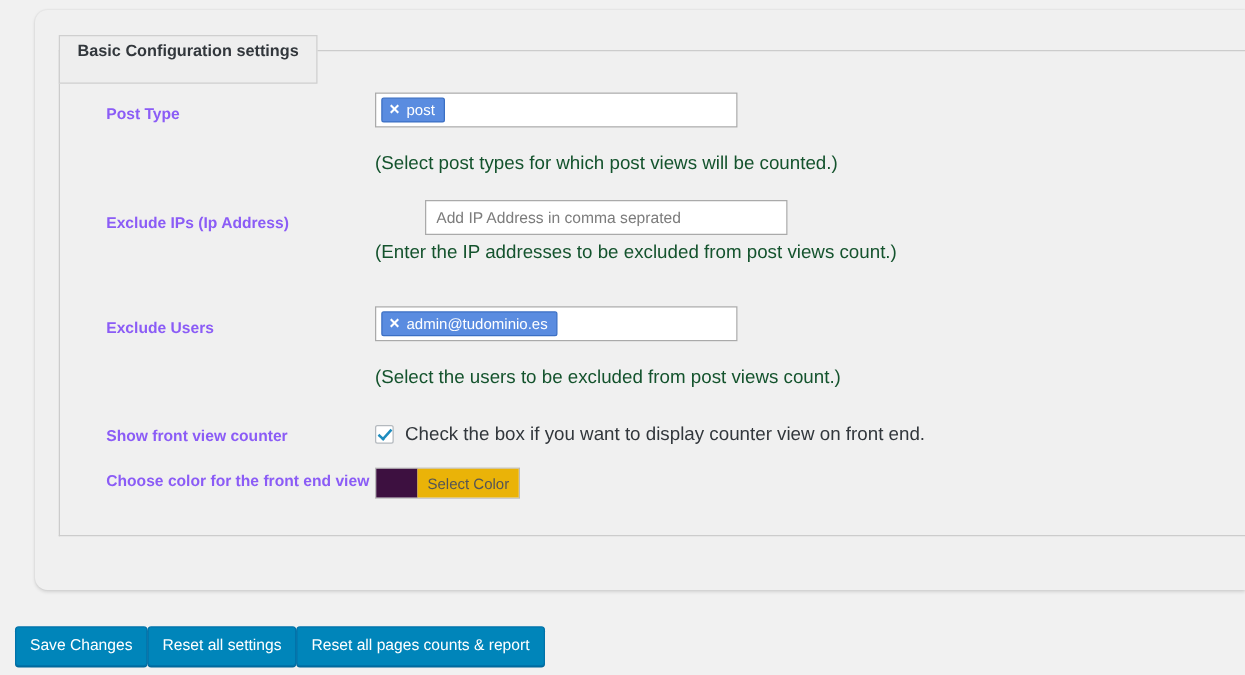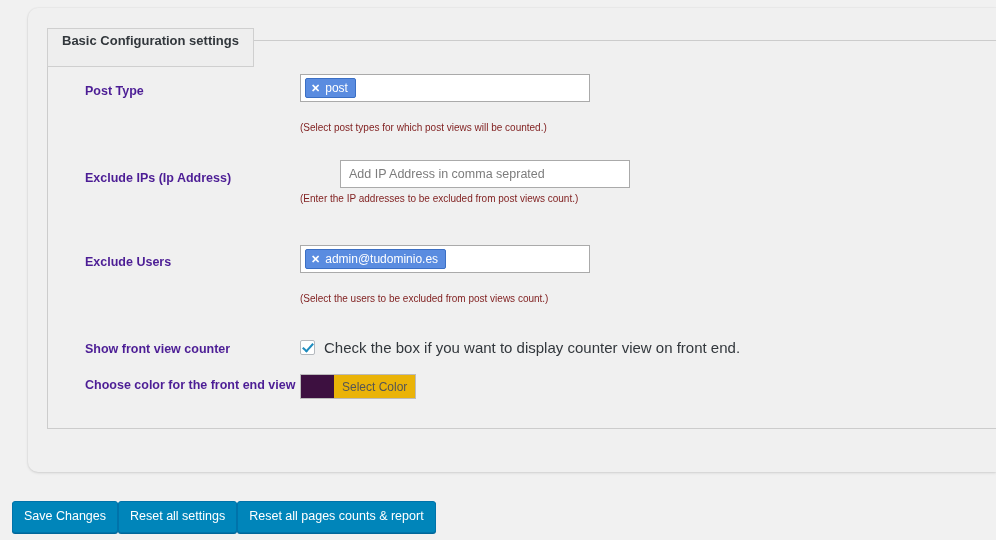--- a/index.html
+++ b/index.html
@@ -64,32 +64,32 @@
   .row {
     position: absolute;
     left: 0;
     width: 100%;
   }
   .row-label {
     position: absolute;
     left: 37px;          
     font-size: 12.5px;
     font-weight: bold;
-    color: #4c1d95;
+    color: #8b5cf6;
     white-space: nowrap;
   }
   .row-field {
     position: absolute;
     left: 252px;         
   }
   .row-help {
     position: absolute;
     left: 252px;
-    font-size: 10px;
-    color: #7f1d1d;
+    font-size: 15px;
+    color: #14532d;
     white-space: nowrap;
   }
 
   
   .tag-input {
     width: 290px;
     height: 28px;
     background: #fff;
     border: 1px solid #aaa;
     box-sizing: border-box;

